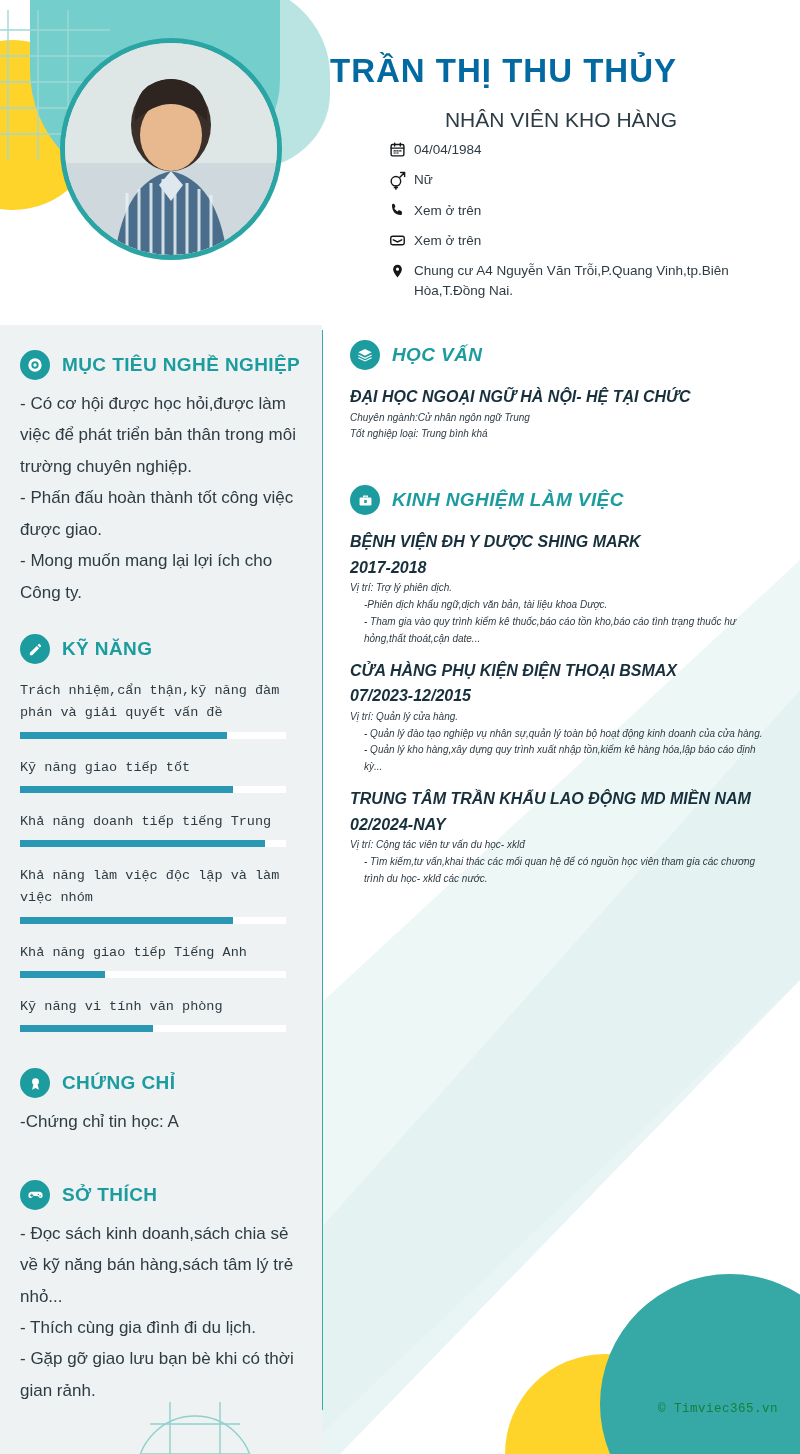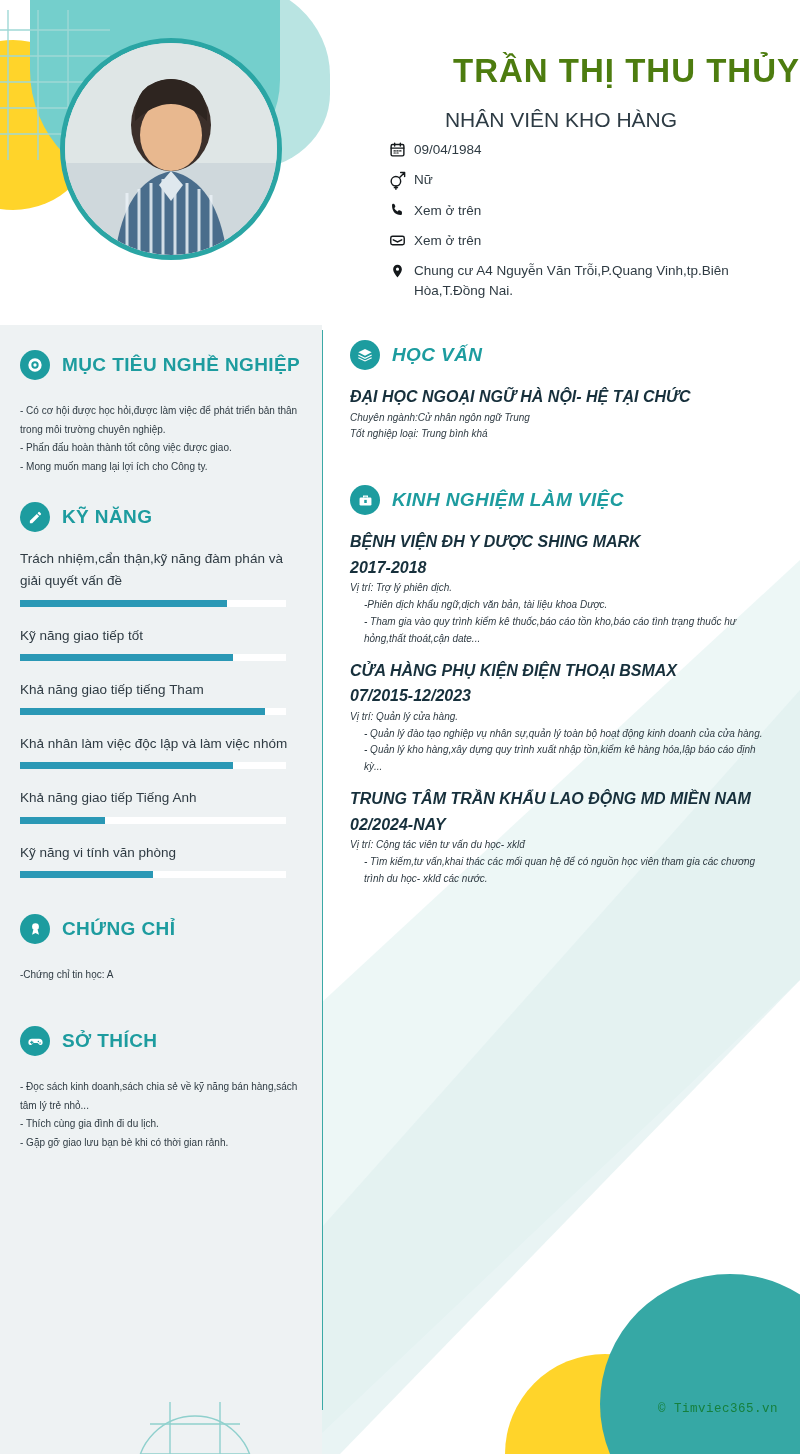--- a/index.html
+++ b/index.html
@@ -85,25 +85,25 @@
   
   .header {
     position: absolute;
     left: 322px; top: 0;
     width: 478px; height: 325px;
   }
   .name {
     position: absolute;
     left: 8px; top: 52px;
     width: 470px;
-    text-align: right;
+    text-align: left;
     font-size: 33px;
     font-weight: bold;
     letter-spacing: 1px;
-    color: #4d7c0f;
+    color: #0369a1;
     text-transform: uppercase;
   }
   .job-title {
     position: absolute;
     left: 0px; top: 108px;
     width: 478px;
     text-align: center;
     font-size: 21px;
     color: #2d3b44;
     text-transform: uppercase;
@@ -172,32 +172,33 @@
     text-align: right;
   }
 
   
   .left-col {
     position: absolute;
     left: 20px; top: 350px;
     width: 286px;
   }
   .left-body {
-    font-size: 10px;
+    font-size: 17px;
     line-height: 1.85;
     color: #2f3b43;
-    margin-top: 22px;
+    margin-top: 8px;
   }
   .block { margin-bottom: 26px; }
 
   .skill-name {
     font-size: 13.5px;
     color: #2f3b43;
     line-height: 1.65;
     margin-bottom: 7px;
+    font-family: Liberation Mono, monospace;
   }
   .bar {
     height: 7px;
     width: 266px;
     background: #ffffff;
     margin-bottom: 18px;
   }
   .bar > i {
     display: block;
     height: 7px;
@@ -293,21 +294,21 @@
 
     <div class="contact-list">
       <div class="contact-row">
         <span class="contact-ico">
           <svg width="17" height="17" viewBox="0 0 24 24" fill="none" stroke="#14181b" stroke-width="2">
             <rect x="3" y="5" width="18" height="16" rx="2"></rect>
             <path d="M3 10h18M8 3v4M16 3v4" stroke-linecap="round"></path>
             <path d="M7 14h2M11 14h2M15 14h2M7 17h2M11 17h2" stroke-width="1.6" stroke-linecap="round"></path>
           </svg>
         </span>
-        <span class="contact-txt">09/04/1984</span>
+        <span class="contact-txt">04/04/1984</span>
       </div>
 
       <div class="contact-row">
         <span class="contact-ico">
           <svg width="19" height="19" viewBox="0 0 24 24" fill="none" stroke="#14181b" stroke-width="1.8">
             <circle cx="10" cy="13" r="6"></circle>
             <path d="M15 8l6-6M21 2h-5M21 2v5" stroke-linecap="round"></path>
             <path d="M10 19v4M8 21h4" stroke-linecap="round"></path>
           </svg>
         </span>
@@ -377,27 +378,27 @@
               <i style="width:78%"></i>
             </div>
         </div>
         <div>
           <div class="skill-name">Kỹ năng giao tiếp tốt</div>
           <div class="bar">
               <i style="width:80%"></i>
             </div>
         </div>
         <div>
-          <div class="skill-name">Khả năng giao tiếp tiếng Tham</div>
+          <div class="skill-name">Khả năng doanh tiếp tiếng Trung</div>
           <div class="bar">
               <i style="width:92%"></i>
             </div>
         </div>
         <div>
-          <div class="skill-name">Khả nhân làm việc độc lập và làm việc nhóm</div>
+          <div class="skill-name">Khả năng làm việc độc lập và làm việc nhóm</div>
           <div class="bar">
               <i style="width:80%"></i>
             </div>
         </div>
         <div>
           <div class="skill-name">Khả năng giao tiếp Tiếng Anh</div>
           <div class="bar">
               <i style="width:32%"></i>
             </div>
         </div>
@@ -473,21 +474,21 @@
       <div class="mt14">
         <div class="r-strong">BỆNH VIỆN ĐH Y DƯỢC SHING MARK</div>
         <div class="r-strong">2017-2018</div>
         <div class="r-text">Vị trí: Trợ lý phiên dịch.</div>
         <div class="r-text r-indent">-Phiên dịch khẩu ngữ,dịch văn bản, tài liệu khoa Dược.</div>
         <div class="r-text r-indent">- Tham gia vào quy trình kiểm kê thuốc,báo cáo tồn kho,báo cáo tình trạng thuốc hư hỏng,thất thoát,cận date...</div>
       </div>
 
       <div class="mt10">
         <div class="r-strong">CỬA HÀNG PHỤ KIỆN ĐIỆN THOẠI BSMAX</div>
-        <div class="r-strong">07/2015-12/2023</div>
+        <div class="r-strong">07/2023-12/2015</div>
         <div class="r-text">Vị trí: Quản lý cửa hàng.</div>
         <div class="r-text r-indent">- Quản lý đào tạo nghiệp vụ nhân sự,quản lý toàn bộ hoạt động kinh doanh của cửa hàng.</div>
         <div class="r-text r-indent">- Quản lý kho hàng,xây dựng quy trình xuất nhập tồn,kiểm kê hàng hóa,lập báo cáo định kỳ...</div>
       </div>
 
       <div class="mt10">
         <div class="r-strong">TRUNG TÂM TRẦN KHẨU LAO ĐỘNG MD MIỀN NAM</div>
         <div class="r-strong">02/2024-NAY</div>
         <div class="r-text">Vị trí: Cộng tác viên tư vấn du học- xklđ</div>
         <div class="r-text r-indent">- Tìm kiếm,tư vấn,khai thác các mối quan hệ để có nguồn học viên tham gia các chương trình du học- xklđ các nước.</div>

